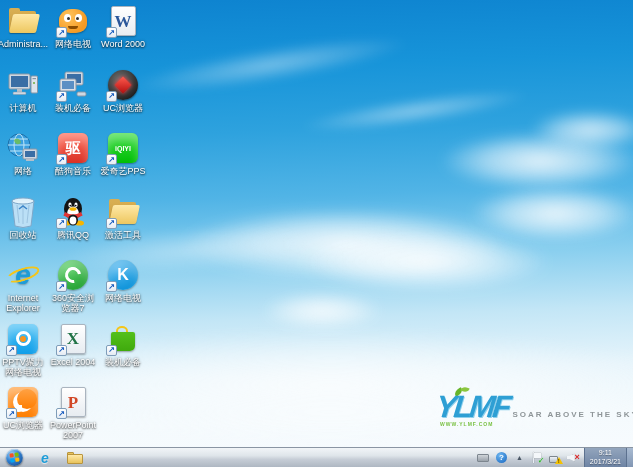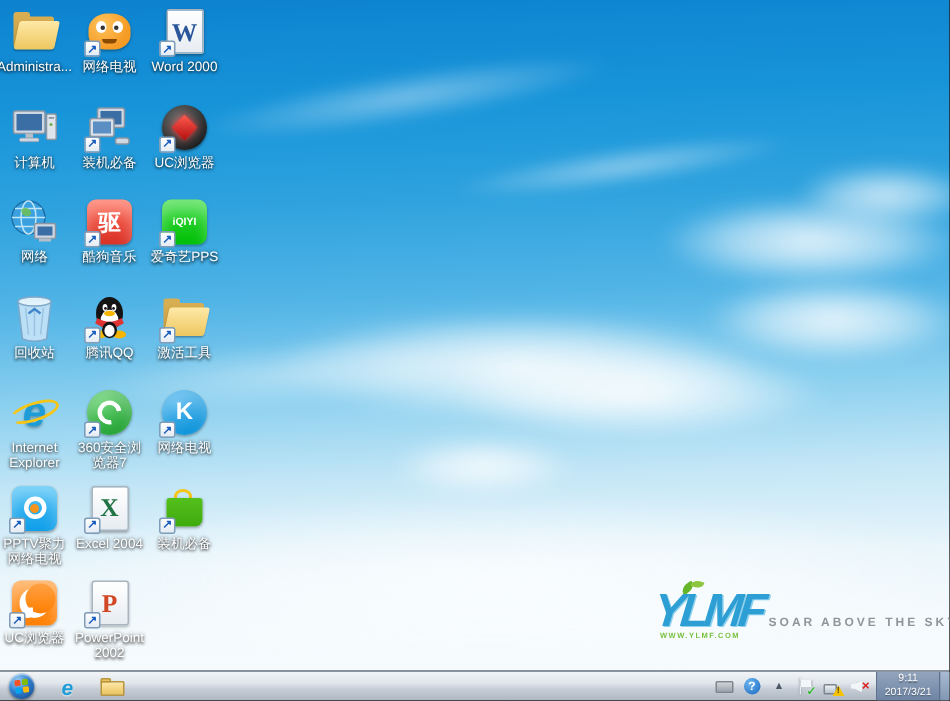--- a/index.html
+++ b/index.html
@@ -354,21 +354,21 @@
         </div>
         <div class="cell" style="left: 48px; top: 385px;">
           <span class="art">
             <div class="page">
               <span class="pg-letter" style="color:#d24726">P</span>
             </div>
         <span class="sc">
               <span class="sc-a">↗</span>
             </span>
        </span>
-       <span class="lbl">PowerPoint 2002</span>
+       <span class="lbl">PowerPoint 2007</span>
         </div>
       </div>
   </div>
 
   <div id="taskbar">
     <div class="tb-left">
       <div class="orb">
         <span class="flag">
           <i style="background:#f35325"></i>
             <i style="background:#81bc06"></i>

